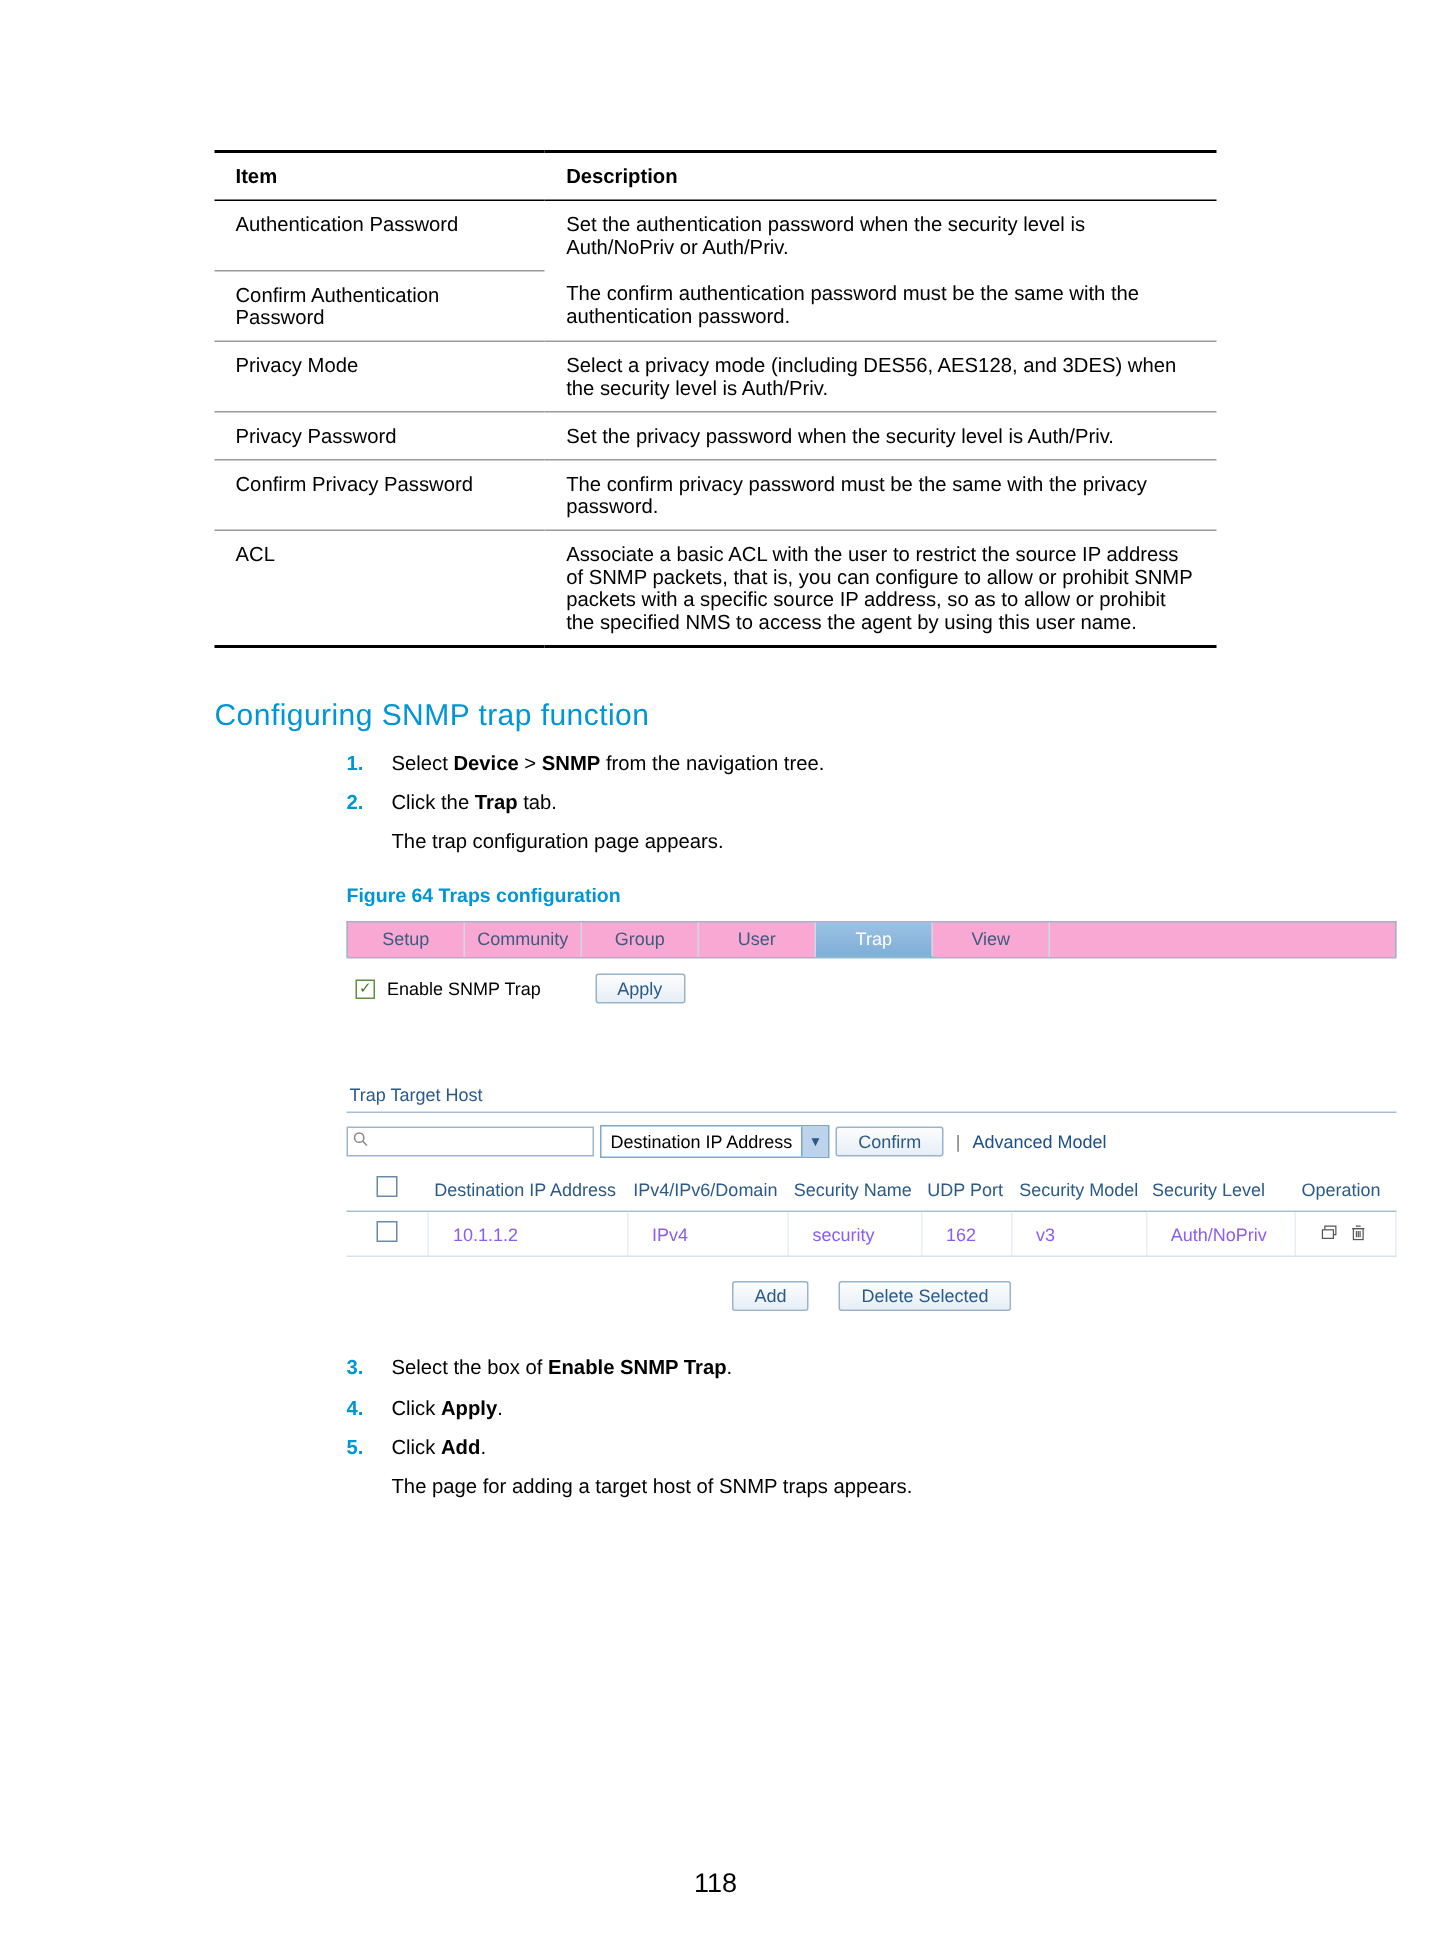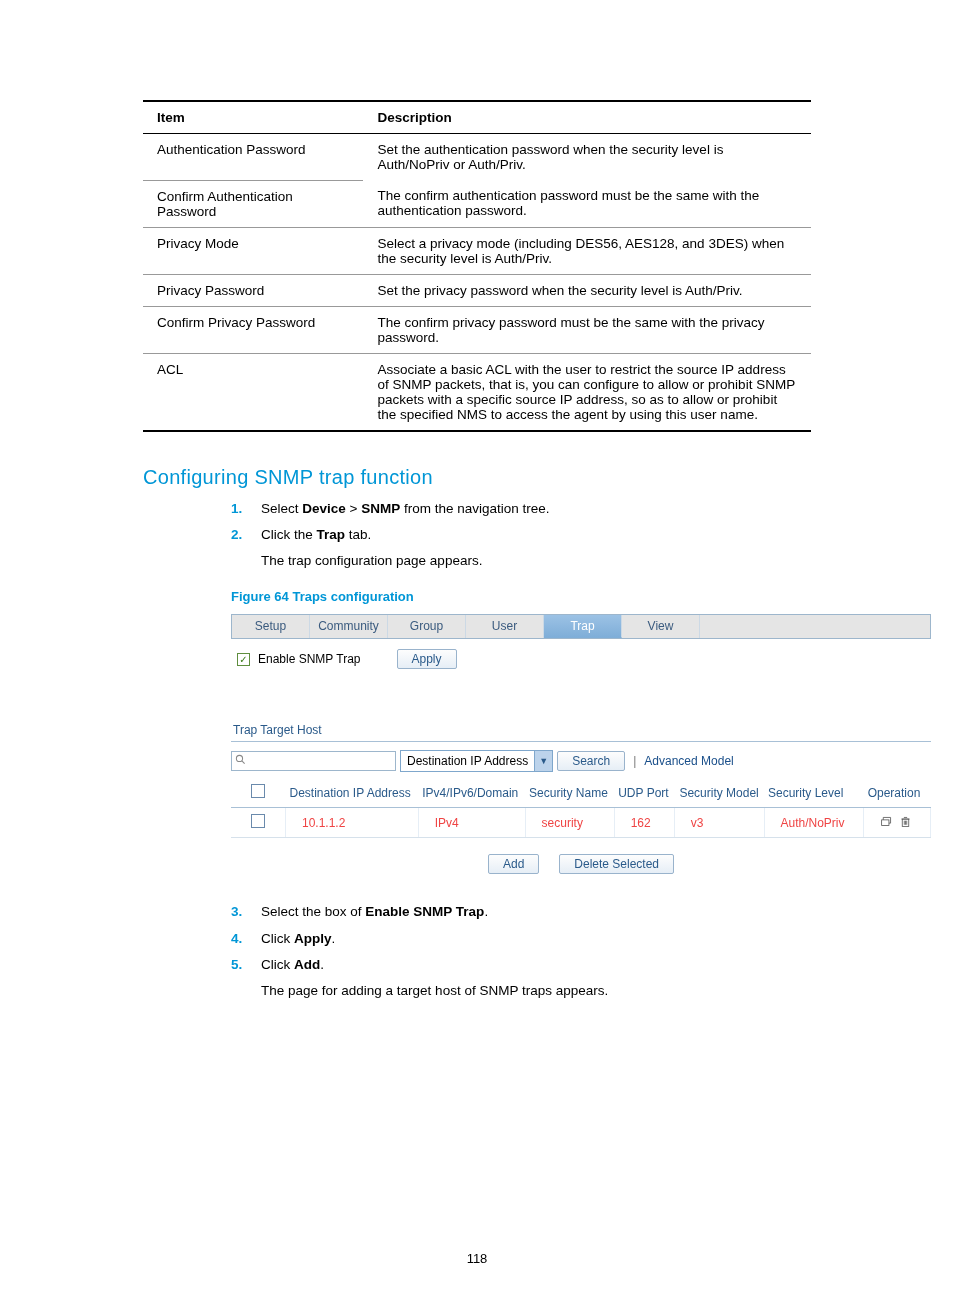--- a/index.html
+++ b/index.html
@@ -65,21 +65,21 @@
     margin-left: 88px;
     width: 700px;
     font-family: Tahoma, Arial, sans-serif;
     font-size: 12px;
     color: #3b5b7f;
   }
   .ui-tabs {
     display: flex;
     border: 1px solid #9db6cc;
     border-bottom: none;
-    background: #e5e5e5;
+    background: #f9a8d4;
   }
   .ui-tab {
     padding: 4px 0;
     text-align: center;
     flex: 0 0 77px;
     border-right: 1px solid #ccd9e5;
     cursor: pointer;
   }
   .ui-tab-filler { flex: 1; }
   .ui-tab.active {
@@ -156,21 +156,21 @@
   }
   table.data-table th {
     color: #2a5a8a;
     font-weight: normal;
     padding: 6px 4px;
     border-bottom: 1px solid #a8c0d6;
     text-align: left;
     background: #fff;
   }
   table.data-table td {
-    color: #ef4444;
+    color: #8b5cf6;
     padding: 6px 16px;
     border-bottom: 1px solid #d6e1eb;
     border-right: 1px solid #e6eef6;
   }
   table.data-table td:first-child, table.data-table th:first-child { text-align: center; width: 22px;}
   .plain-checkbox {
     width: 12px; height: 12px;
     border: 1px solid #6a8aac;
     display: inline-block;
     background: #fff;
@@ -179,21 +179,21 @@
   .icon-edit svg, .icon-trash svg { width: 13px; height: 13px; }
   .btn-row {
     display: flex; justify-content: center; gap: 20px;
     margin-top: 16px;
   }
   .page-number {
     position: absolute;
     bottom: 30px;
     left: 0; right: 0;
     text-align: center;
-    font-size: 13px;
+    font-size: 18px;
     color: #000;
   }
 </style>
 </head>
 <body>
 
 <div class="page">
 
   <table class="param-table">
     <thead>
@@ -278,21 +278,21 @@
           <svg width="11" height="11" viewBox="0 0 16 16">
               <circle cx="6.5" cy="6.5" r="4.5" fill="none" stroke="#888" stroke-width="1.5"></circle>
               <line x1="10" y1="10" x2="14" y2="14" stroke="#888" stroke-width="1.5"></line>
             </svg>
         </span>
       </div>
       <div class="select">
         <span class="sel-text">Destination IP Address</span>
         <span class="sel-arrow">▼</span>
       </div>
-      <span class="btn">Search</span>
+      <span class="btn">Confirm</span>
       <span class="pipe">|</span>
       <span class="link">Advanced Model</span>
     </div>
 
     <table class="data-table">
       <thead>
         <tr>
           <th><span class="plain-checkbox"></span></th>
           <th>Destination IP Address</th>
           <th>IPv4/IPv6/Domain</th>

